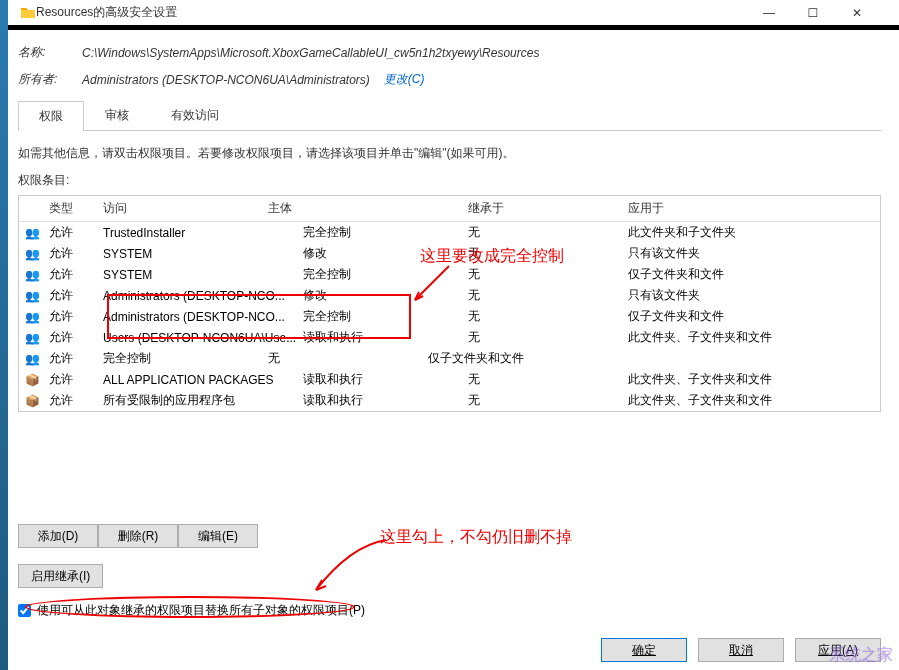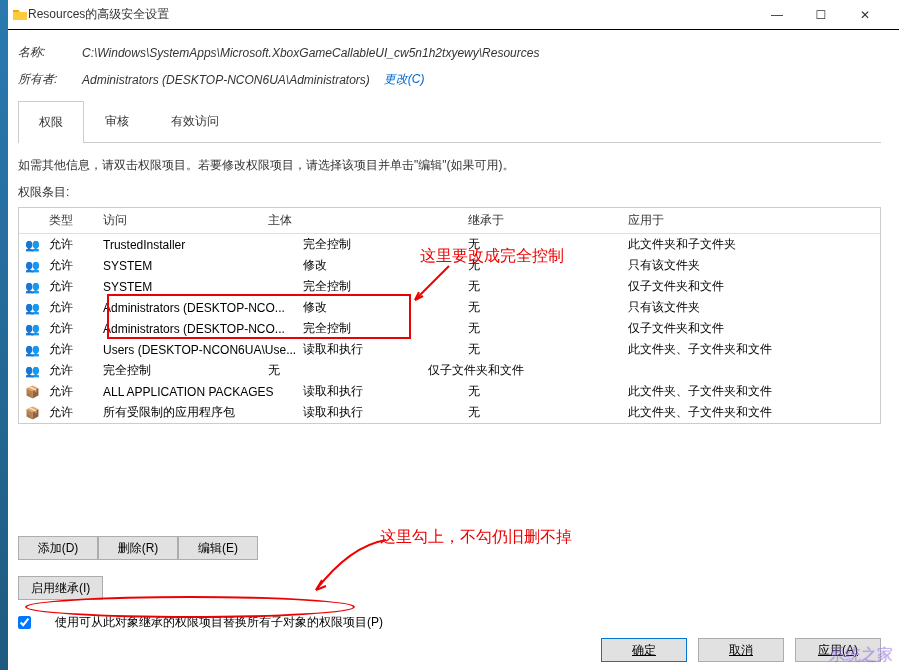--- a/index.html
+++ b/index.html
@@ -1,29 +1,29 @@
 <!DOCTYPE html>
 <html><head>
 <meta charset="utf-8">
 <style>
 * { box-sizing: border-box; margin: 0; padding: 0; }
 body { font-family: "Microsoft YaHei", "Segoe UI", sans-serif; font-size: 12px; background: #fff; width: 899px; height: 670px; overflow: hidden; position: relative; }
 
-.titlebar { height: 30px; background: #fff; border-bottom: 1px solid #000000; display: flex; align-items: center; padding: 0 12px; }
+.titlebar { height: 30px; background: #fff; border-bottom: 5px solid #000000; display: flex; align-items: center; padding: 0 20px; }
 .titlebar .title { flex: 1; color: #333; }
 .titlebar .wbtn { width: 44px; height: 28px; display: flex; align-items: center; justify-content: center; color: #333; }
 
 .content { padding: 14px 18px; }
 .row { display: flex; align-items: center; margin-bottom: 10px; font-style: italic; }
 .label { width: 64px; color: #333; }
 .value { color: #333; }
 .link { color: #0066cc; margin-left: 14px; cursor: pointer; }
 
 .tabs { margin-top: 12px; border-bottom: 1px solid #ccc; display: flex; }
-.tab { padding: 12px 20px; border: 1px solid transparent; border-bottom: none; color: #333; }
+.tab { padding: 6px 20px; border: 1px solid transparent; border-bottom: none; color: #333; }
 .tab.active { border-color: #ccc; background: #fff; position: relative; top: 1px; }
 
 .hint { margin: 14px 0 10px; color: #333; }
 .subhead { margin-bottom: 6px; color: #333; }
 
 .table { border: 1px solid #ccc; }
 .thead { display: flex; background: #fff; border-bottom: 1px solid #e0e0e0; padding: 4px 6px; }
 .tbody { max-height: 200px; overflow: hidden; }
 .trow { display: flex; align-items: center; padding: 2px 6px; height: 21px; }
 .c-icon { width: 24px; }
@@ -38,21 +38,21 @@
 .anno1 { position: absolute; left: 420px; top: 246px; color: #e00; font-size: 16px; font-weight: 400; pointer-events: none; }
 .arrow1 { position: absolute; left: 411px; top: 264px; width: 40px; height: 40px; pointer-events: none; }
 .anno2 { position: absolute; left: 380px; top: 527px; color: #e00; font-size: 16px; pointer-events: none; }
 .arrow2 { position: absolute; left: 310px; top: 536px; width: 80px; height: 60px; pointer-events: none; }
 .circle { position: absolute; left: 25px; top: 596px; width: 330px; height: 22px; border: 2px solid #e00; border-radius: 50%; pointer-events: none; }
 
 .btnrow { margin-top: 112px; display: flex; gap: 0; }
 .btn { min-width: 80px; height: 24px; border: 1px solid #adadad; background: #e1e1e1; padding: 0 12px; font-size: 12px; cursor: pointer; }
 .btn.primary { border-color: #0078d7; }
 
-.chkrow { margin-top: 14px; display: flex; align-items: center; gap: 24px; }
+.chkrow { margin-top: 14px; display: flex; align-items: center; gap: 6px; }
 
 .footer { position: absolute; bottom: 8px; right: 18px; display: flex; gap: 11px; text-decoration: underline; }
 .footer .btn { min-width: 86px; }
 
 .watermark { position: absolute; right: 6px; bottom: 4px; color: #8b5cf6; opacity: 0.55; font-size: 16px; pointer-events: none; text-shadow: 0 0 2px #aaa; }
 
 .people-icon { display: inline-block; width: 16px; height: 14px; position: relative; }
 .people-icon::before { content: "👥"; font-size: 12px; line-height: 14px; }
 .pkg-icon::before { content: "📦"; font-size: 12px; }
 .folder-icon { width: 16px; height: 16px; }

